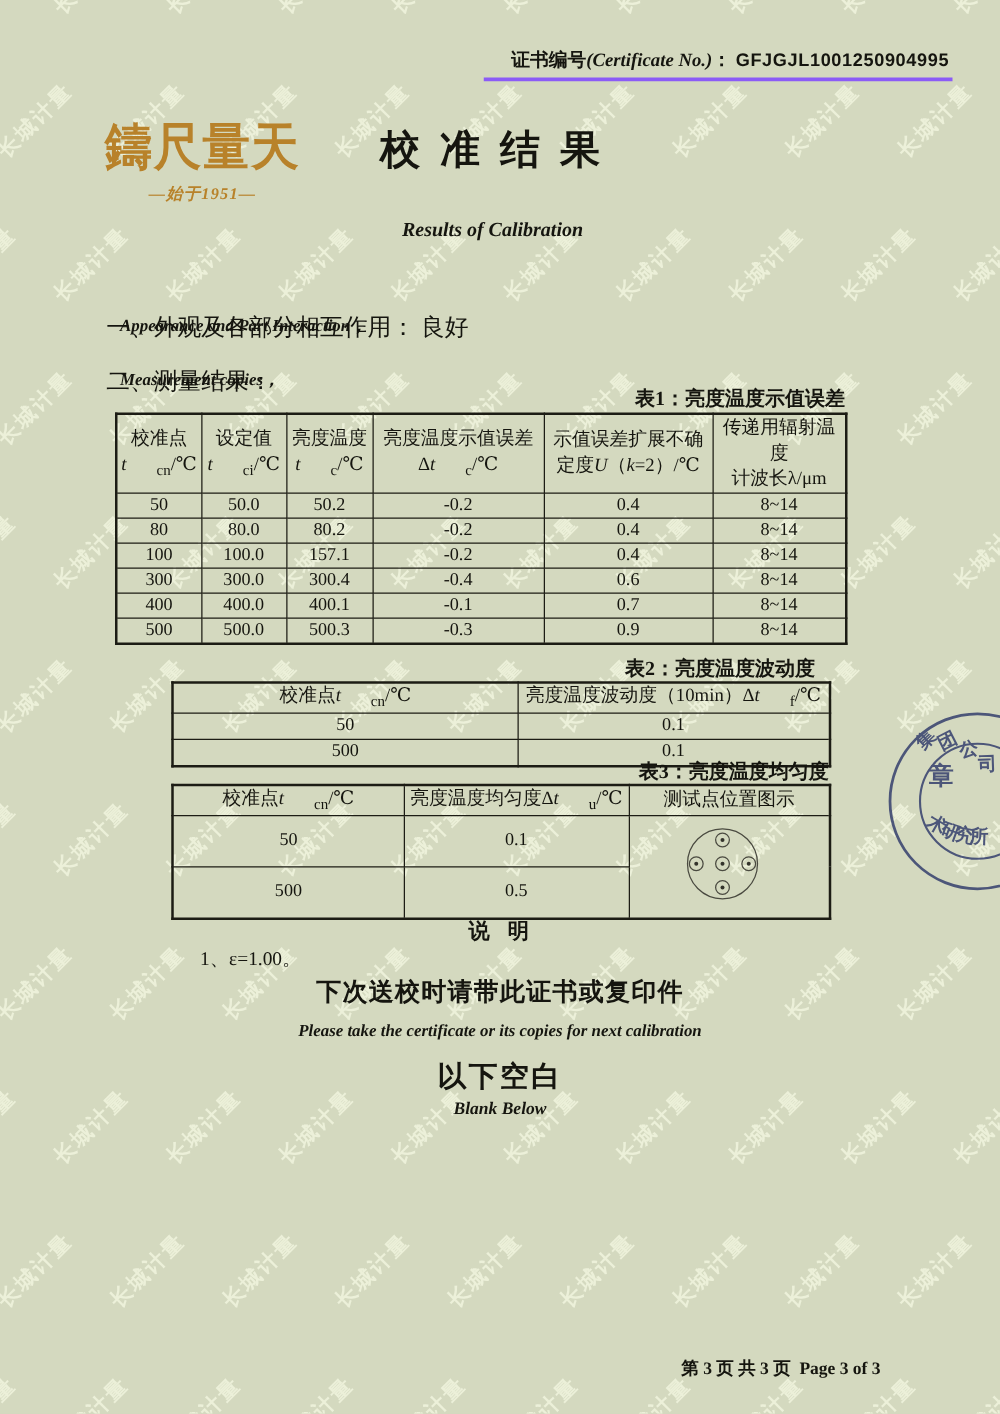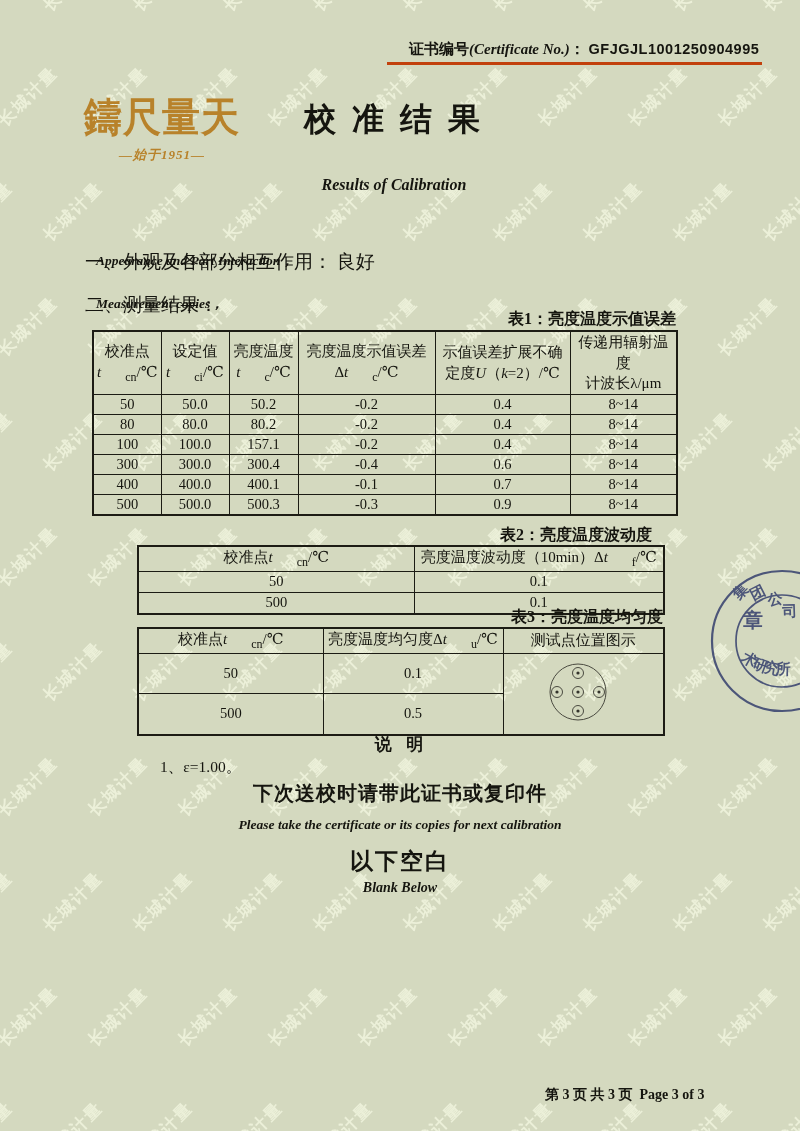--- a/index.html
+++ b/index.html
@@ -12,21 +12,21 @@
     position:absolute; transform:rotate(-45deg);
     font-size:17px; letter-spacing:2px; font-weight:bold;
     color:rgba(242,246,224,0.78); white-space:nowrap; pointer-events:none;
   }
   .abs { position:absolute; }
   .pre { white-space:pre; }
 
   
   .cert-line {
     left:387px; top:36px; width:353px; height:26px; line-height:26px;
-    border-bottom:3px solid #c2410c; padding-left:22px; white-space:nowrap;
+    border-bottom:3px solid #8b5cf6; padding-left:22px; white-space:nowrap;
     font-size:15px; z-index:3;
   }
   .c-cn  { font-weight:bold; }
   .c-en  { font-weight:bold; font-style:italic; }
   .c-num { font-weight:bold; font-family:"Liberation Sans","DejaVu Sans",sans-serif; font-size:14.5px; letter-spacing:0.5px; }
 
   
   .logo { left:84px; top:92px; width:156px; text-align:center; color:#b8822a; z-index:3; }
   .logo-name { font-size:38px; font-weight:bold; letter-spacing:1px; transform:scaleY(1.08); white-space:nowrap; }
   .logo-tag  { font-size:13px; font-weight:bold; font-style:italic; margin-top:3px; letter-spacing:1px; }

